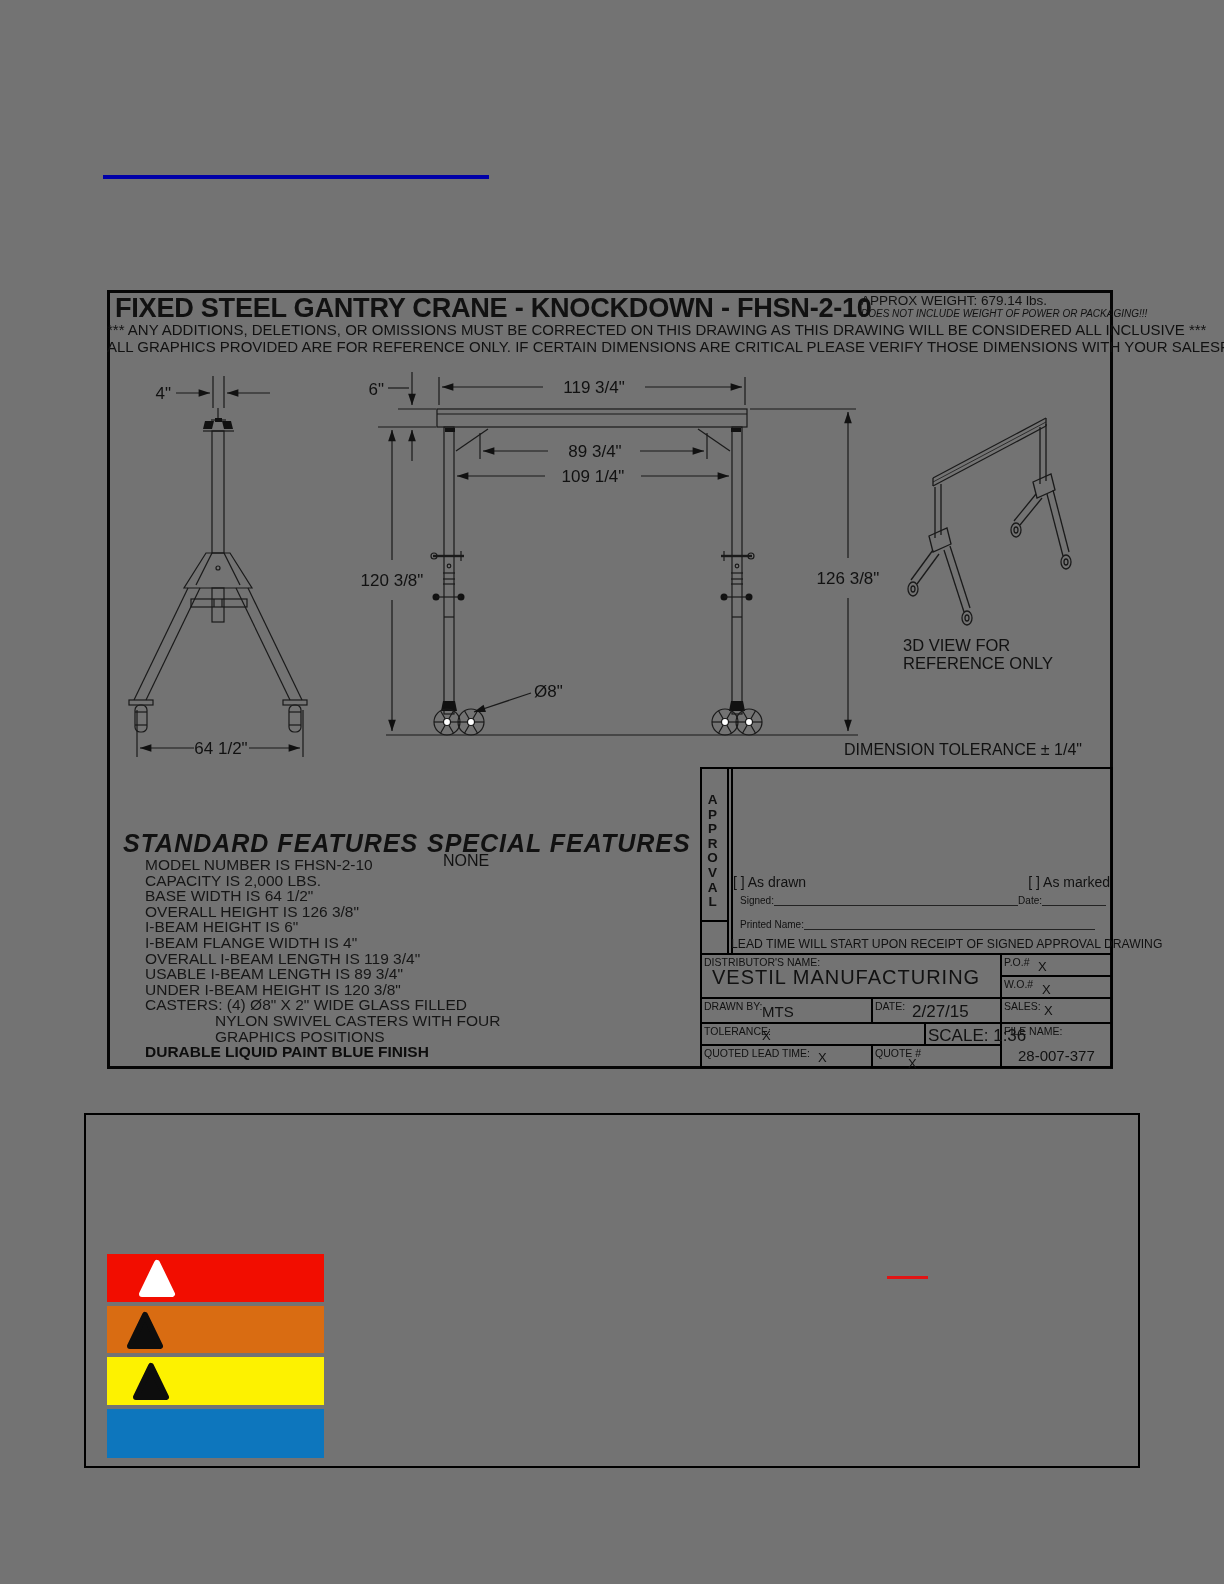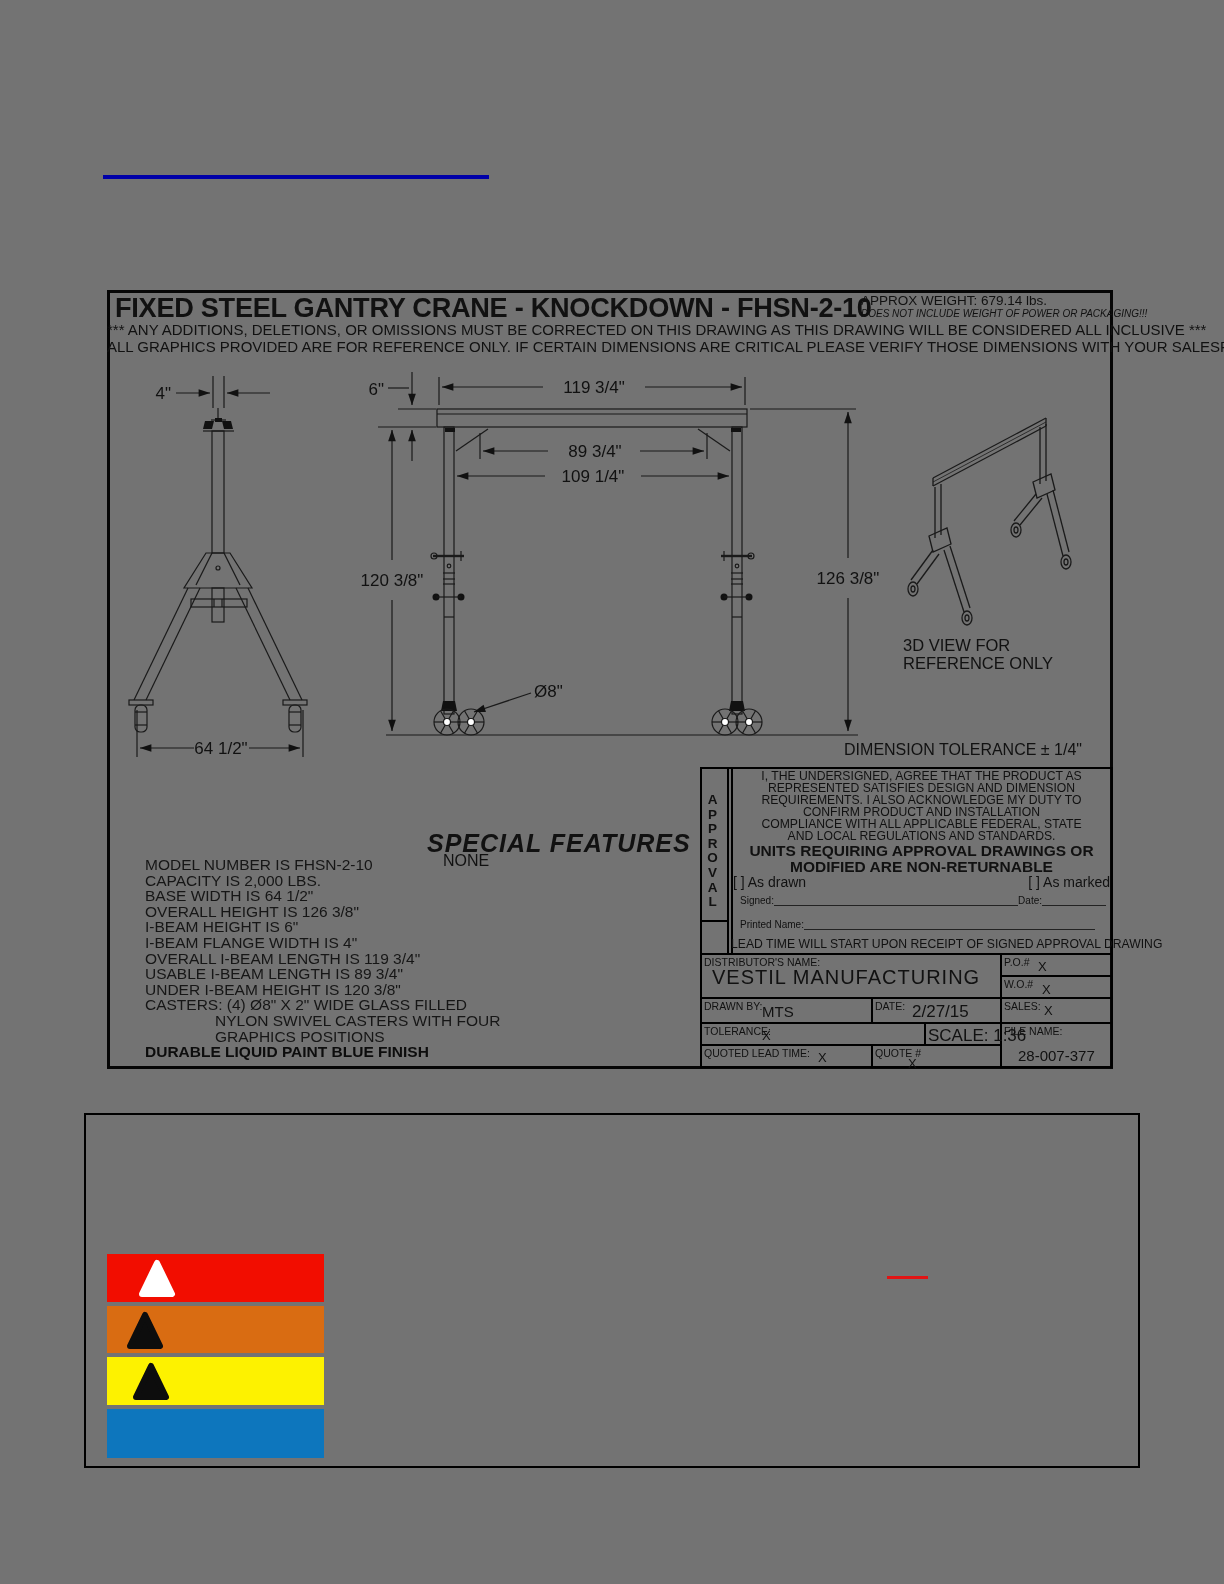--- a/index.html
+++ b/index.html
@@ -254,28 +254,20 @@
     </g>
   </svg>
 
   <div class="tol">DIMENSION TOLERANCE ± 1/4"</div>
 
   <div class="app-box"></div>
   <div class="vline" style="left:727px;top:767px;width:2px;height:186px;"></div>
   <div class="vline" style="left:731px;top:767px;width:2px;height:186px;"></div>
   <div class="hline" style="left:700px;top:920px;width:29px;height:2px;"></div>
   <div class="app-letters">APPROVAL</div>
-  <div class="app-stmt">I, THE UNDERSIGNED, AGREE THAT THE PRODUCT AS
-REPRESENTED SATISFIES DESIGN AND DIMENSION
-REQUIREMENTS.  I ALSO ACKNOWLEDGE MY DUTY TO
-CONFIRM PRODUCT AND INSTALLATION
-COMPLIANCE WITH ALL APPLICABLE FEDERAL, STATE
-AND LOCAL REGULATIONS AND STANDARDS.</div>
-  <div class="app-warn">UNITS REQUIRING APPROVAL DRAWINGS OR
-MODIFIED ARE NON-RETURNABLE</div>
   <div class="app-checks">
     <span>[  ] As drawn</span>
     <span>[  ] As marked</span>
   </div>
   <div class="sig-row" style="top:891px;">
     <span>Signed:</span>
     <span class="sig-line"></span>
     <span>Date:</span>
     <span class="sig-line" style="flex-grow:0;width:64px;"></span>
   </div>
@@ -310,20 +302,21 @@
   <div class="tb-label" style="left:704px;top:1025px;">TOLERANCE:</div>
   <div class="tb-val" style="left:762px;top:1028px;">X</div>
   <div class="tb-val" style="left:928px;top:1026px;font-size:17px;">SCALE: 1:36</div>
   <div class="tb-label" style="left:1004px;top:1025px;">FILE NAME:</div>
   <div class="tb-val" style="left:1018px;top:1047px;font-size:15px;">28-007-377</div>
   <div class="tb-label" style="left:704px;top:1047px;">QUOTED LEAD TIME:</div>
   <div class="tb-val" style="left:818px;top:1050px;">X</div>
   <div class="tb-label" style="left:875px;top:1047px;">QUOTE #</div>
   <div class="tb-val" style="left:908px;top:1056px;">X</div>
 
+  <div class="feat-head" style="left:123px;top:829px;">STANDARD FEATURES</div>
   <div class="feat-list">
     <div>MODEL NUMBER IS FHSN-2-10</div>
     <div>CAPACITY IS 2,000 LBS.</div>
     <div>BASE WIDTH IS 64 1/2"</div>
     <div>OVERALL HEIGHT IS 126 3/8"</div>
     <div>I-BEAM HEIGHT IS 6"</div>
     <div>I-BEAM FLANGE WIDTH IS 4"</div>
     <div>OVERALL I-BEAM LENGTH IS 119 3/4"</div>
     <div>USABLE I-BEAM LENGTH IS 89 3/4"</div>
     <div>UNDER I-BEAM HEIGHT IS 120 3/8"</div>

